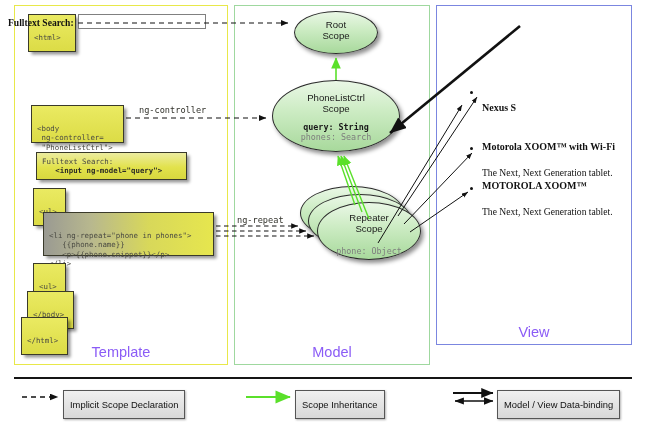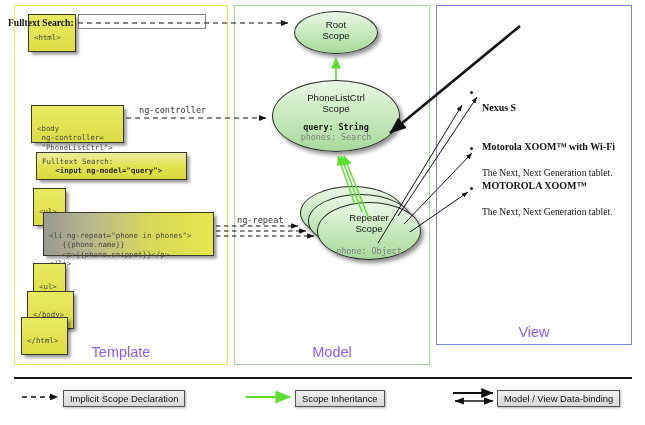--- a/index.html
+++ b/index.html
@@ -55,21 +55,21 @@
   #v-search-input{position:absolute;left:78px;top:14px;width:128px;height:15px;
       box-sizing:border-box;border:1px solid #808080;background:#fff;}
   .v-item{position:absolute;font-size:10px;font-weight:bold;white-space:nowrap;}
   .v-snip{position:absolute;font-size:9.6px;white-space:nowrap;}
   .v-bullet{position:absolute;width:3px;height:3px;border-radius:50%;background:#111;}
 
   
   #divider{position:absolute;left:14px;top:377px;width:618px;height:2px;background:#151515;}
   .lg-box{position:absolute;box-sizing:border-box;border:1.1px solid #555;
       background:linear-gradient(to bottom,#f0f0f0,#d8d8d8);
-      font-size:9.4px;color:#111;padding:2px 6px;white-space:nowrap;
+      font-size:9.4px;color:#111;padding:8px 6px;white-space:nowrap;
       box-shadow:1.2px 1.2px 2px rgba(0,0,0,.3);}
 
   svg.ov{position:absolute;left:0;top:0;width:645px;height:425px;
       pointer-events:none;overflow:visible;}
 </style>
 </head>
 <body>
 
 <div id="root">
 

